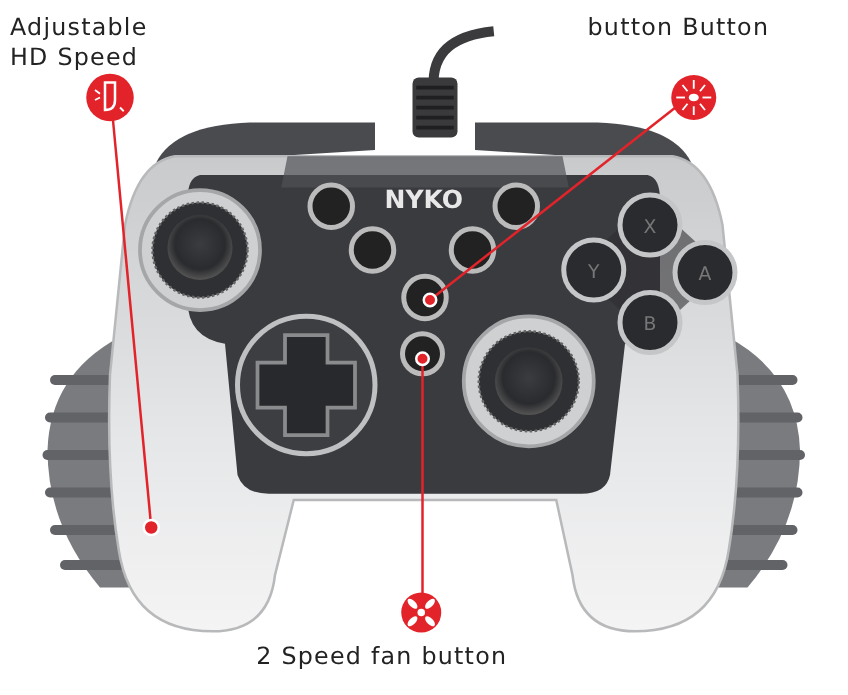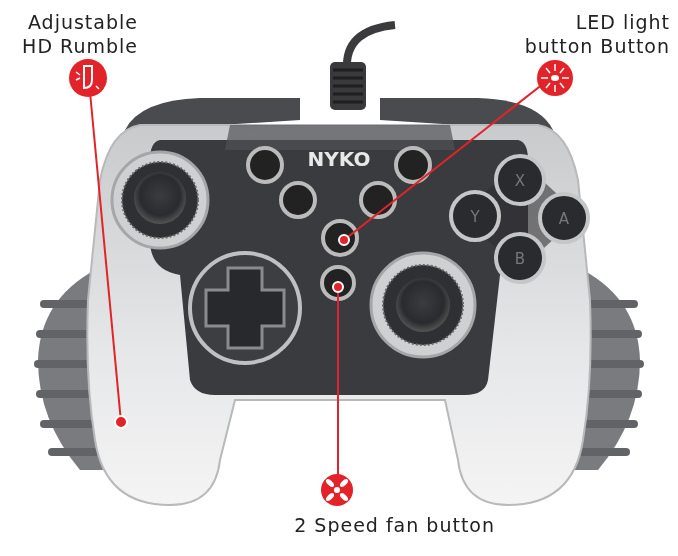--- a/index.html
+++ b/index.html
@@ -1,31 +1,30 @@
 <!DOCTYPE html>
 <html><head>
 <meta charset="utf-8">
 <style>
   html,body{margin:0;padding:0;background:#fff;}
   body{width:678px;height:556px;position:relative;overflow:hidden;font-family:"DejaVu Sans",sans-serif;}
-  .label{position:absolute;color:#222;font-size:19px;letter-spacing:1px;line-height:24px;text-align:right;font-family:"DejaVu Sans",sans-serif;}
+  .label{position:absolute;color:#222;font-size:19px;letter-spacing:1px;line-height:24px;text-align:left;font-family:"DejaVu Sans",sans-serif;}
   #lbl-rumble{left:8px;top:10px;width:130px;}
   #lbl-led{left:470px;top:10px;width:200px;}
   #lbl-fan{left:205px;top:513px;width:290px;}
   svg{position:absolute;left:0;top:0;}
 </style>
 </head>
 <body>
 
 <div class="label" id="lbl-rumble">
   <div>Adjustable</div>
-  <div>HD Rumble</div>
+  <div>HD Speed</div>
 </div>
 <div class="label" id="lbl-led">
-  <div>LED light</div>
   <div>button Button</div>
 </div>
 <div class="label" id="lbl-fan">
   <div>2 Speed fan button</div>
 </div>
 
 <svg width="678" height="556" viewBox="0 0 678 556">
   <defs>
     <radialGradient id="stick" cx="50%" cy="45%" r="55%">
       <stop offset="0%" stop-color="#3b3c40"></stop>

